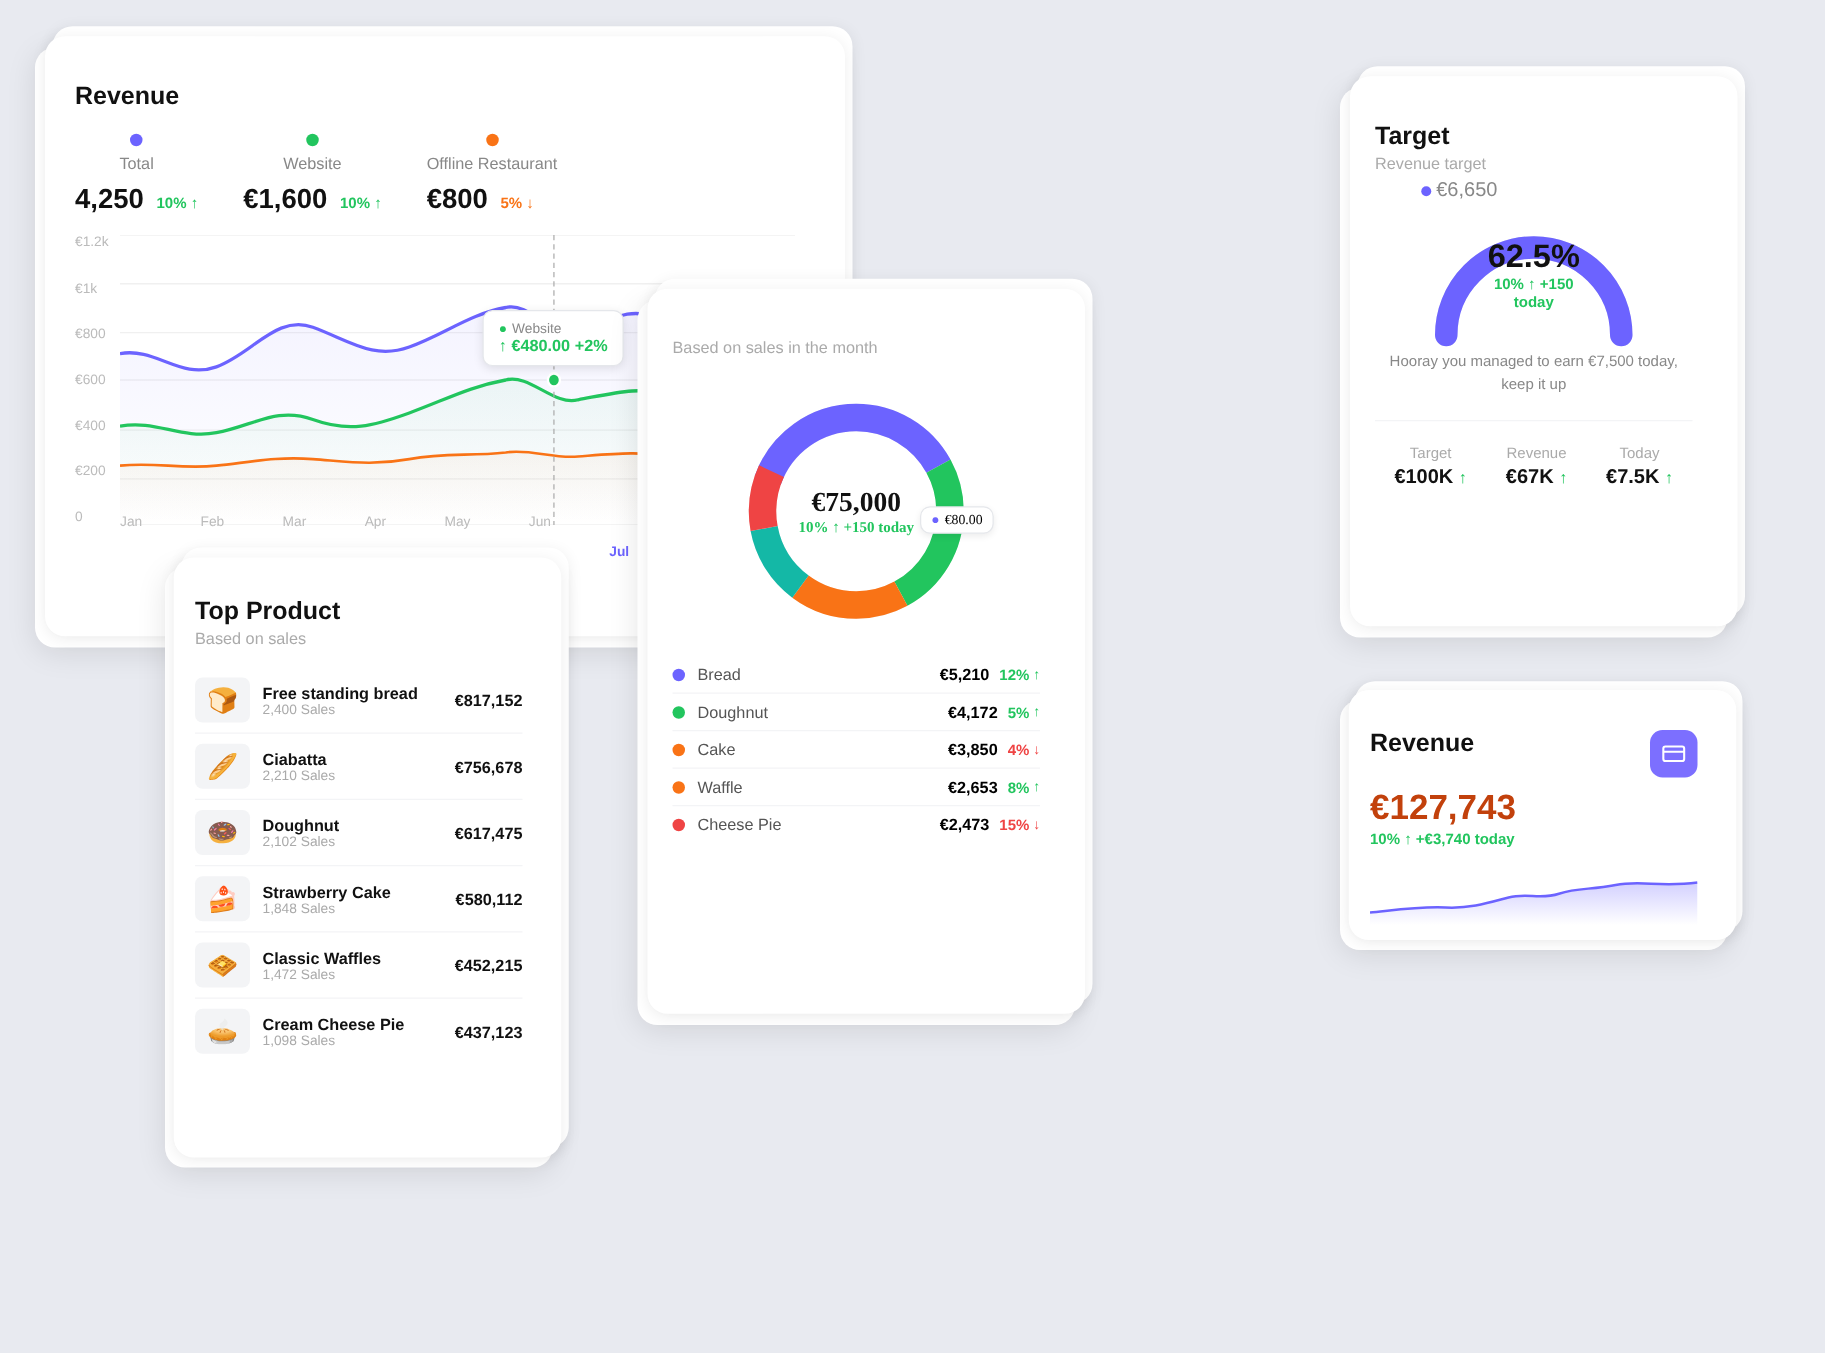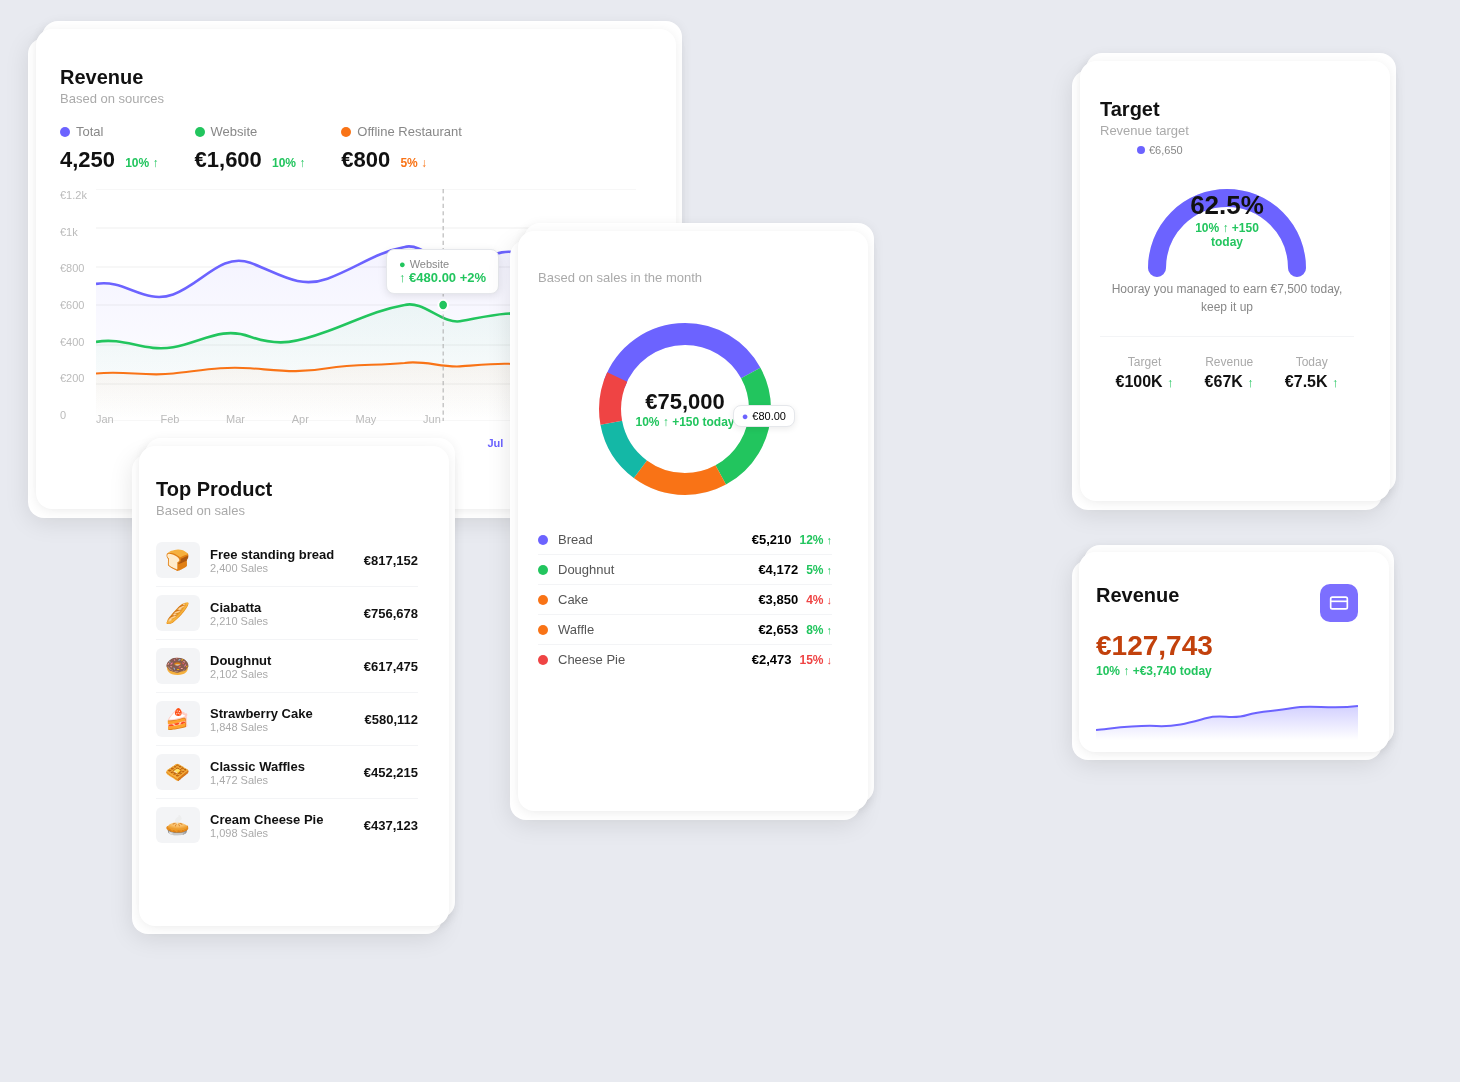--- a/index.html
+++ b/index.html
@@ -75,20 +75,21 @@
     .metric-item {
       display: flex;
       flex-direction: column;
     }
     .metric-label {
       display: flex;
       align-items: center;
       gap: 6px;
       font-size: 13px;
       color: #888;
+      flex-direction: column;
     }
     .metric-dot {
       width: 10px; height: 10px;
       border-radius: 50%;
       display: inline-block;
     }
     .metric-value {
       font-size: 22px;
       font-weight: 700;
       color: #111;
@@ -242,20 +243,21 @@
     }
     #categories-card::after {
       top: -17px; left: 14px; right: -14px; bottom: 17px; z-index: -2;
     }
 
     .donut-wrap {
       position: relative;
       width: 200px;
       height: 200px;
       margin: 24px auto 16px;
+      font-family: Liberation Serif, serif;
     }
     .donut-center {
       position: absolute;
       top: 50%; left: 50%;
       transform: translate(-50%, -50%);
       text-align: center;
     }
     .donut-center-value {
       font-size: 22px;
       font-weight: 700;
@@ -354,21 +356,21 @@
     }
     .gauge-sub {
       font-size: 12px;
       color: #22c55e;
       font-weight: 600;
     }
     .gauge-label-left {
       position: absolute;
       left: 0px;
       top: -14px;
-      font-size: 11px;
+      font-size: 16px;
       color: #888;
       display: flex;
       align-items: center;
       gap: 4px;
     }
     .gauge-label-left .dot-purple { width: 8px; height: 8px; border-radius: 50%; background: #6c63ff; }
 
     .target-message {
       text-align: center;
       font-size: 12px;
@@ -443,21 +445,20 @@
     .sparkline-wrap {
       margin-top: 12px;
       height: 50px;
     }
   </style>
 </head>
 <body>
 
 <div class="card card-stack" id="revenue-card">
   <div class="card-title">Revenue</div>
-  <div class="card-subtitle">Based on sources</div>
   <div class="revenue-metrics">
     <div class="metric-item">
       <div class="metric-label">
         <span class="metric-dot" style="background:#6c63ff"></span>
         <span>Total</span>
       </div>
       <div class="metric-value">
         <span>4,250</span>
         <span class="metric-badge badge-up"> 10% ↑</span>
       </div>

